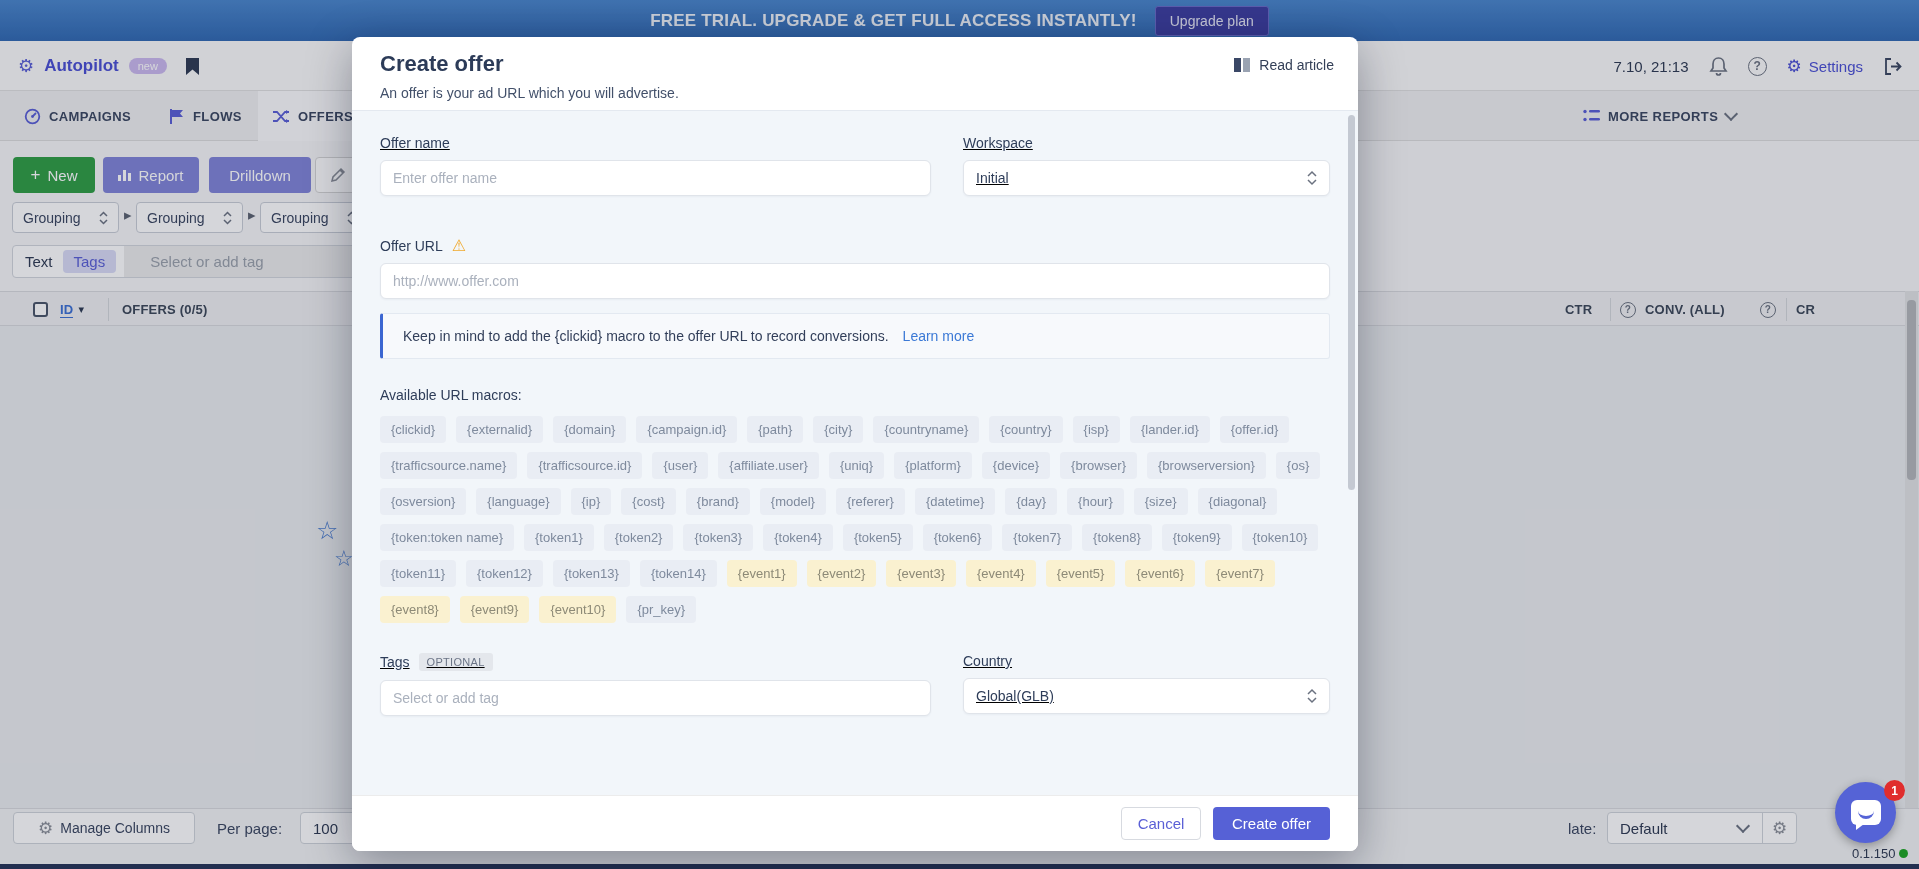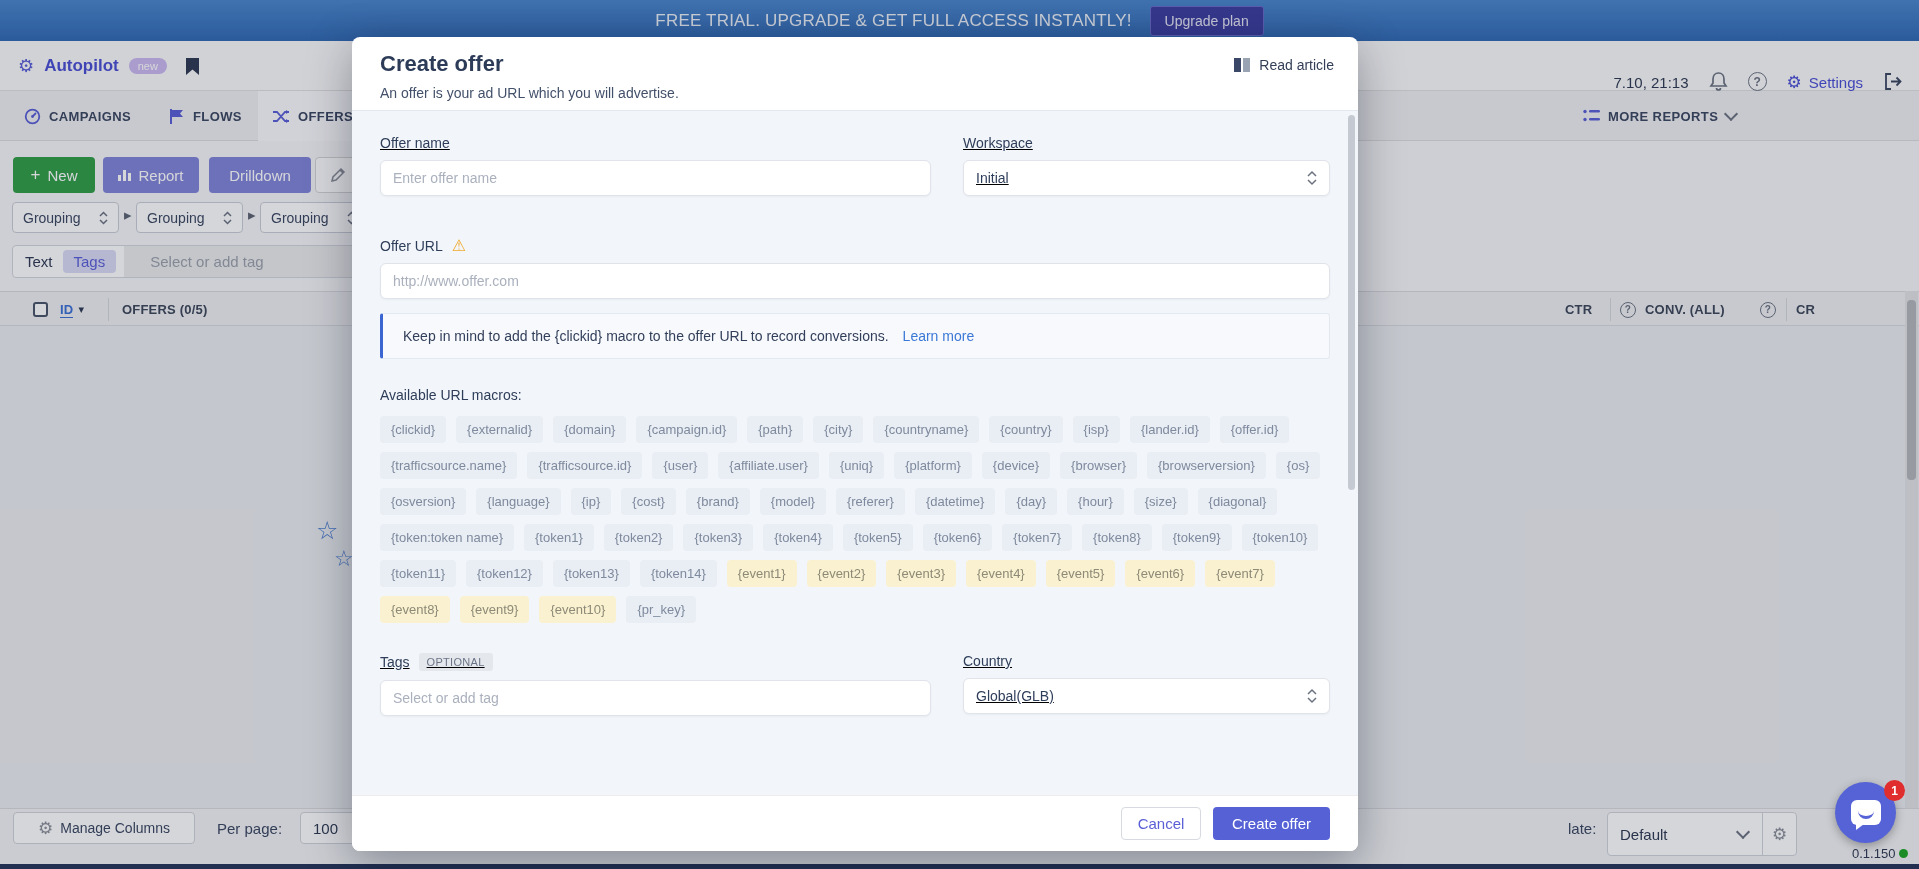--- a/index.html
+++ b/index.html
@@ -3,30 +3,30 @@
 <meta charset="utf-8">
 <style>
   html,body{margin:0;padding:0;background:#888;}
   *{box-sizing:border-box;font-family:"Liberation Sans","DejaVu Sans",sans-serif;}
   .stage{position:relative;width:1919px;height:869px;overflow:hidden;background:#eceef0;}
   .abs{position:absolute;}
 
   
   .banner{left:0;top:0;width:1919px;height:41px;background:linear-gradient(#4a86cc,#3069b2);
     display:flex;align-items:center;justify-content:center;gap:18px;z-index:1;}
-  .banner-text{color:#f0f4fa;font-size:17px;letter-spacing:.2px;}
+  .banner-text{color:#f0f4fa;font-size:17px;letter-spacing:.2px;font-weight:bold;}
   .upgrade-btn{background:#3c3da0;border:1px solid #6a6bc8;border-radius:3px;color:#e9eaf8;
     font-size:14px;padding:6px 14px;cursor:pointer;}
 
   
   .hdr{left:0;top:41px;width:1919px;height:50px;background:#fafafa;border-bottom:1px solid #e0e0e0;z-index:1;}
   .hdr-left{position:absolute;left:18px;top:0;height:50px;display:flex;align-items:center;gap:10px;}
   .brand{color:#4a4fd4;font-size:17px;font-weight:bold;}
   .brand-badge{background:#cbb9ee;color:#fff;font-size:11px;padding:2px 9px;border-radius:9px;}
-  .hdr-right{position:absolute;right:16px;top:0;height:50px;display:flex;align-items:flex-end;gap:20px;}
+  .hdr-right{position:absolute;right:16px;top:0;height:50px;display:flex;align-items:center;gap:20px;}
   .hdr-date{color:#2e3a52;font-size:15px;}
   .settings-link{display:flex;align-items:center;gap:7px;color:#4a4fd4;font-size:15px;cursor:pointer;}
   .ico-gear{color:#4a4fd4;font-size:17px;line-height:1;}
   .ico-gear.gray{color:#8a8f98;}
   .gears{color:#5a5fd6;font-size:18px;line-height:1;}
 
   
   .tabs{left:0;top:91px;width:1919px;height:50px;background:#f0f0f1;border-bottom:1px solid #dcdcdc;z-index:1;}
   .tab{position:absolute;top:0;height:50px;display:flex;align-items:center;gap:8px;
     font-size:13px;font-weight:bold;color:#3a4660;letter-spacing:.4px;padding:0 14px;cursor:pointer;}
@@ -79,21 +79,21 @@
   .pg-sb-thumb{left:1907px;top:300px;width:9px;height:180px;background:#b4b6ba;border-radius:4px;z-index:1;}
 
   
   .bbar{left:0;top:808px;width:1919px;height:56px;background:#f2f3f4;border-top:1px solid #d8dadd;z-index:1;}
   .btn-manage{position:absolute;left:13px;top:812px;width:182px;height:32px;background:#fff;
     border:1px solid #cfd3d9;border-radius:4px;color:#3a4660;font-size:14px;z-index:1;}
   .perpage-lbl{position:absolute;left:217px;top:820px;font-size:15px;color:#3a4660;z-index:1;}
   .perpage-box{position:absolute;left:300px;top:812px;width:66px;height:32px;background:#fff;
     border:1px solid #cfd3d9;border-radius:4px;font-size:15px;color:#2e3a52;padding-left:12px;z-index:1;}
   .tpl-lbl{position:absolute;left:1568px;top:820px;font-size:15px;color:#3a4660;z-index:1;}
-  .tpl-sel{position:absolute;left:1607px;top:812px;width:190px;height:44px;background:#fff;
+  .tpl-sel{position:absolute;left:1607px;top:812px;width:190px;height:32px;background:#fff;
     border:1px solid #cfd3d9;border-radius:4px;display:flex;align-items:center;z-index:1;cursor:pointer;}
   .tpl-sel .lbl{flex:1;padding-left:12px;font-size:15px;color:#2e3a52;}
   .tpl-sel .gearcell{width:34px;height:100%;border-left:1px solid #cfd3d9;display:flex;align-items:center;justify-content:center;}
   .version{position:absolute;left:1852px;top:846px;font-size:13px;color:#2e3a52;z-index:1;}
   .vdot{position:absolute;left:1899px;top:849px;width:9px;height:9px;border-radius:50%;background:#1da523;z-index:1;}
   .bstrip{left:0;top:864px;width:1919px;height:5px;background:#253457;z-index:1;}
 
   
   .chat{left:1835px;top:782px;width:61px;height:61px;border-radius:50%;background:#5563d6;z-index:20;
     display:flex;align-items:center;justify-content:center;cursor:pointer;box-shadow:0 3px 10px rgba(0,0,0,.3);}

